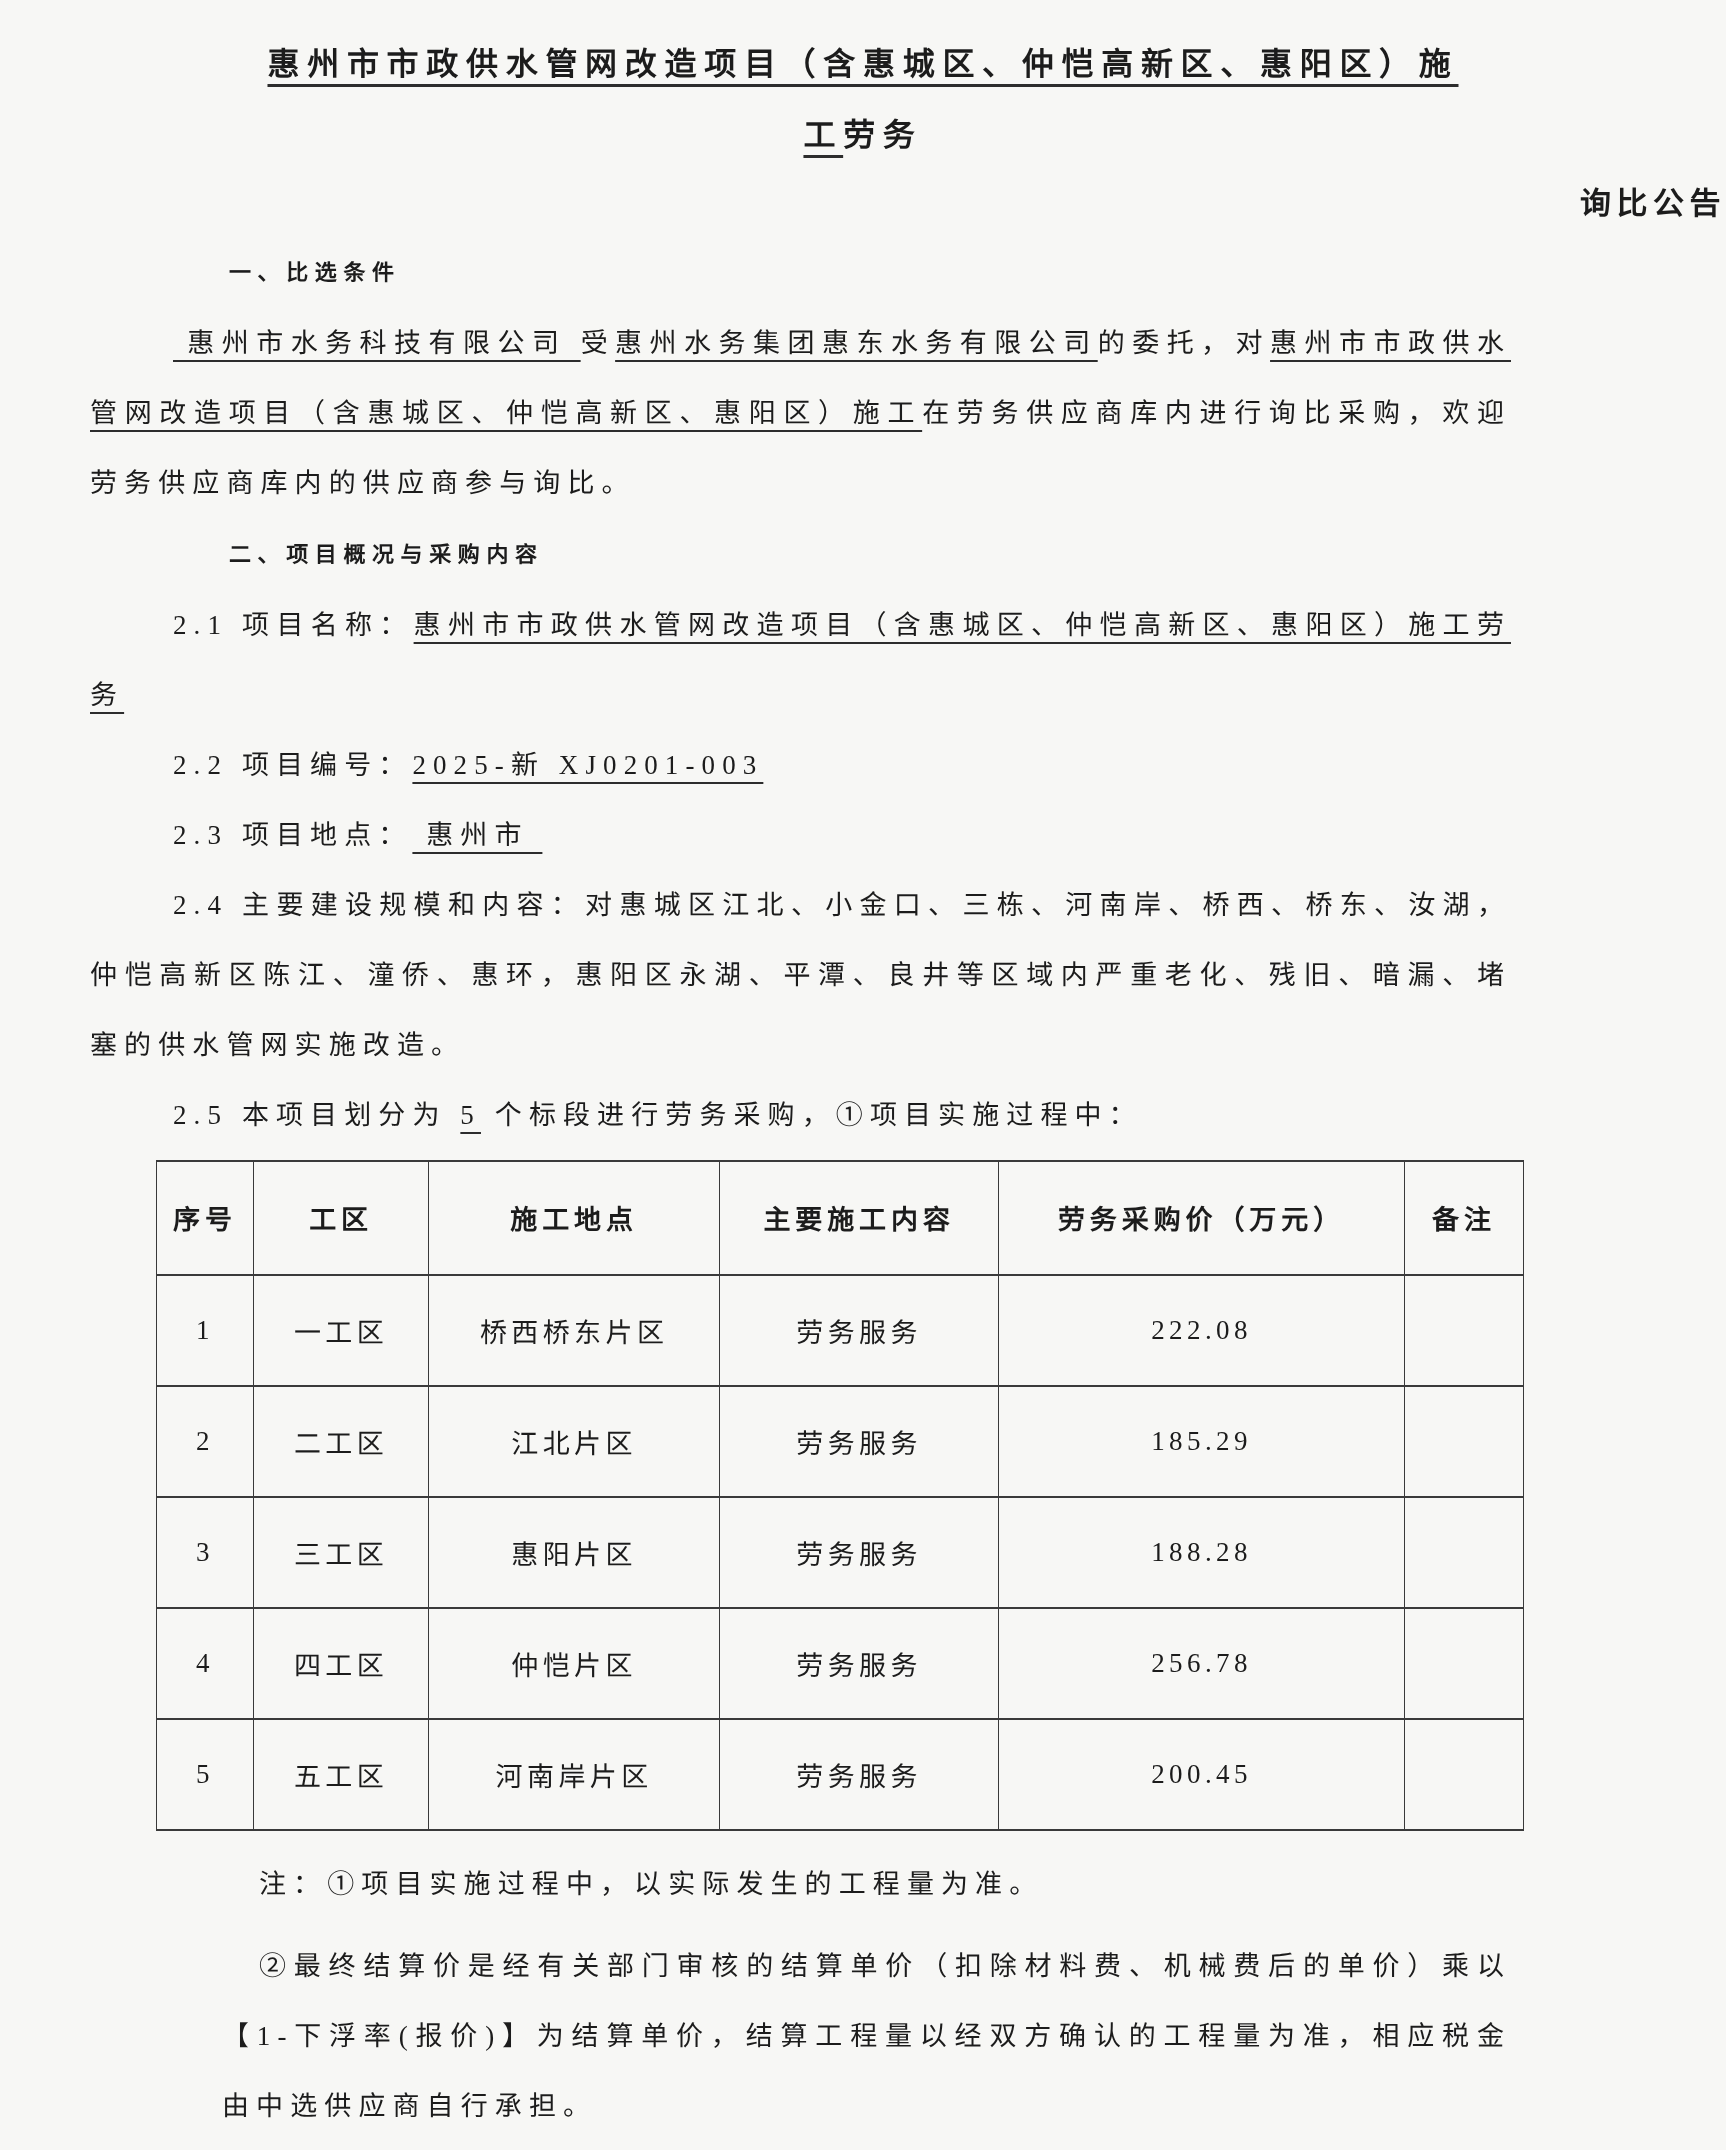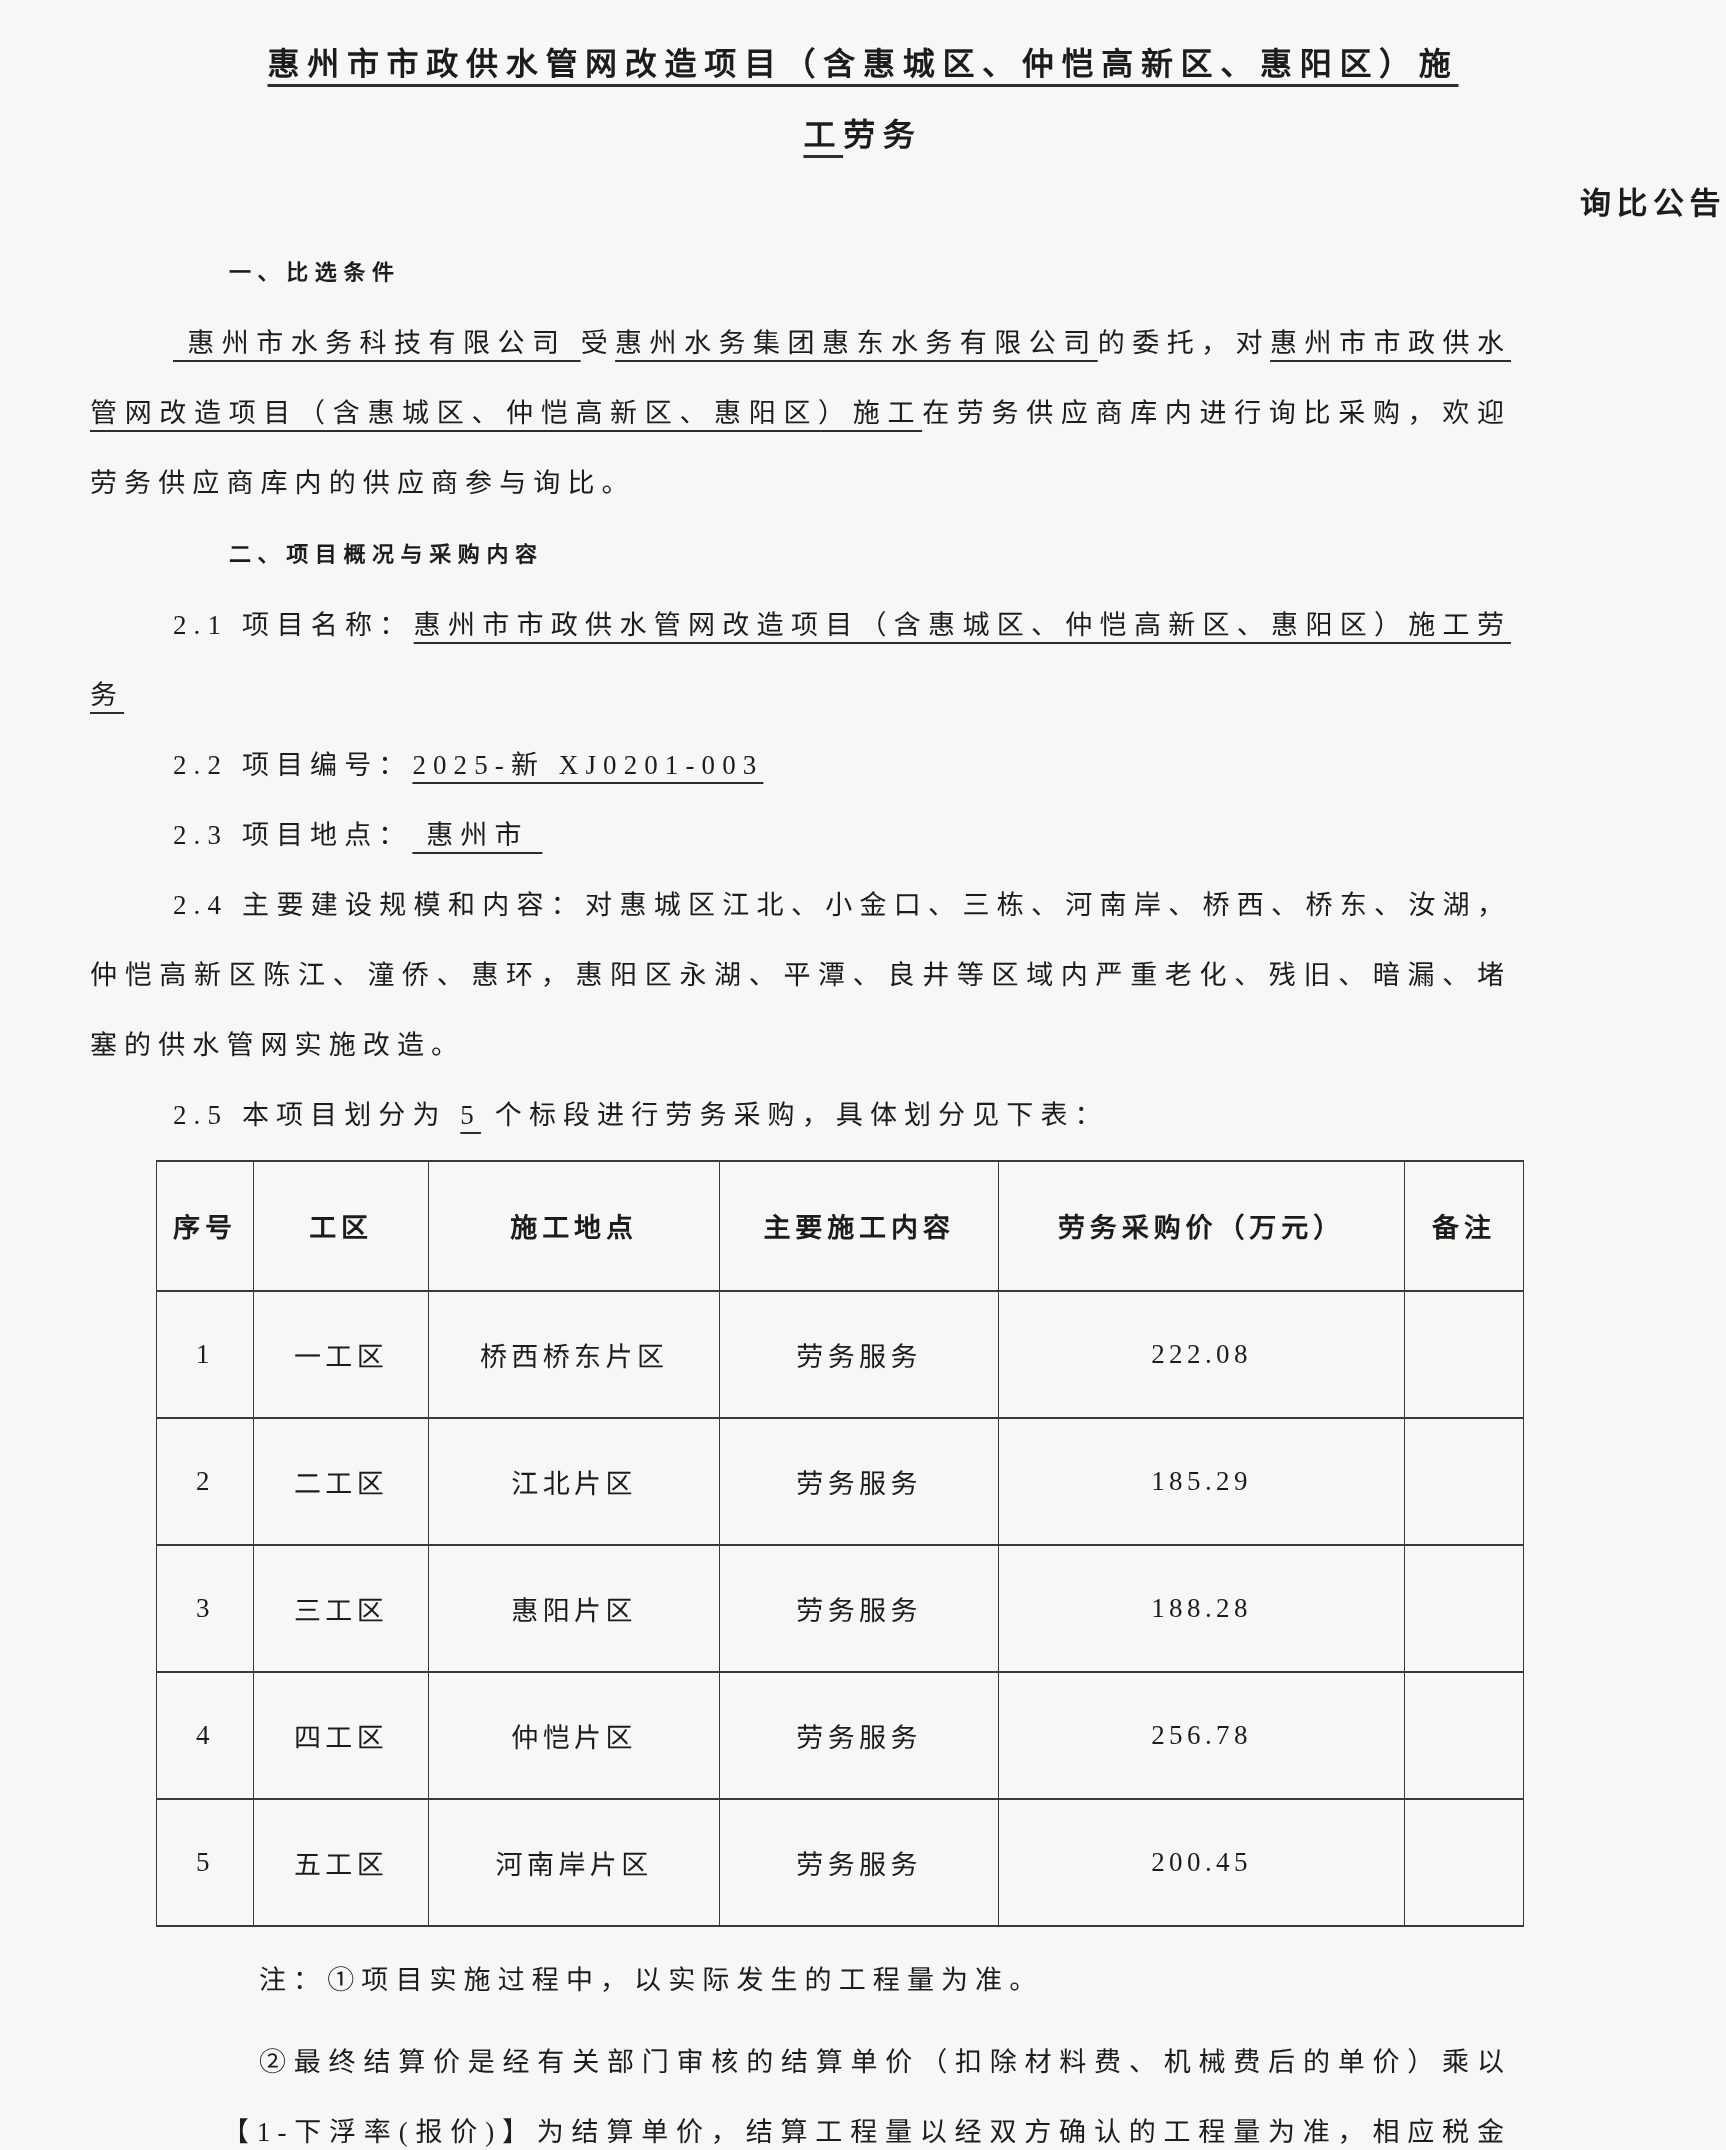--- a/index.html
+++ b/index.html
@@ -82,21 +82,21 @@
   table.lots col.c4 { width: 20.4%; }
   table.lots col.c5 { width: 29.7%; }
   table.lots col.c6 { width: 8.7%; }
   table.lots th, table.lots td {
     border-left: 1.6px solid #3a3a3a;
     border-right: 1.6px solid #3a3a3a;
     border-top: 2.7px solid #3a3a3a;
     border-bottom: 2.7px solid #3a3a3a;
     text-align: center;
     vertical-align: middle;
-    padding: 12px;
+    padding: 4px;
     overflow: hidden;
   }
   table.lots th {
     height: 104px;
     font-weight: bold;
     letter-spacing: 4.9px;
   }
   table.lots td {
     height: 101px;
     font-weight: normal;
@@ -132,21 +132,21 @@
   <div class="sec-heading">二、项目概况与采购内容</div>
 
   <p class="body-para"><span>2.1 项目名称：</span><span class="u">惠州市市政供水管网改造项目（含惠城区、仲恺高新区、惠阳区）施工劳务</span></p>
 
   <p class="body-para"><span>2.2 项目编号：</span><span class="u">2025-新 XJ0201-003</span></p>
 
   <p class="body-para"><span>2.3 项目地点：</span><span class="u">&nbsp;惠州市&nbsp;</span></p>
 
   <p class="body-para"><span>2.4 主要建设规模和内容：对惠城区江北、小金口、三栋、河南岸、桥西、桥东、汝湖，仲恺高新区陈江、潼侨、惠环，惠阳区永湖、平潭、良井等区域内严重老化、残旧、暗漏、堵塞的供水管网实施改造。</span></p>
 
-  <p class="body-para"><span>2.5 本项目划分为 </span><span class="u">5</span><span> 个标段进行劳务采购，具体划分见下表：</span></p>
+  <p class="body-para"><span>2.5 本项目划分为 </span><span class="u">5</span><span> 个标段进行劳务采购，①项目实施过程中：</span></p>
 
   <table class="lots">
     <colgroup>
       <col class="c1">
         <col class="c2">
         <col class="c3">
       <col class="c4">
         <col class="c5">
         <col class="c6">
     </colgroup>

